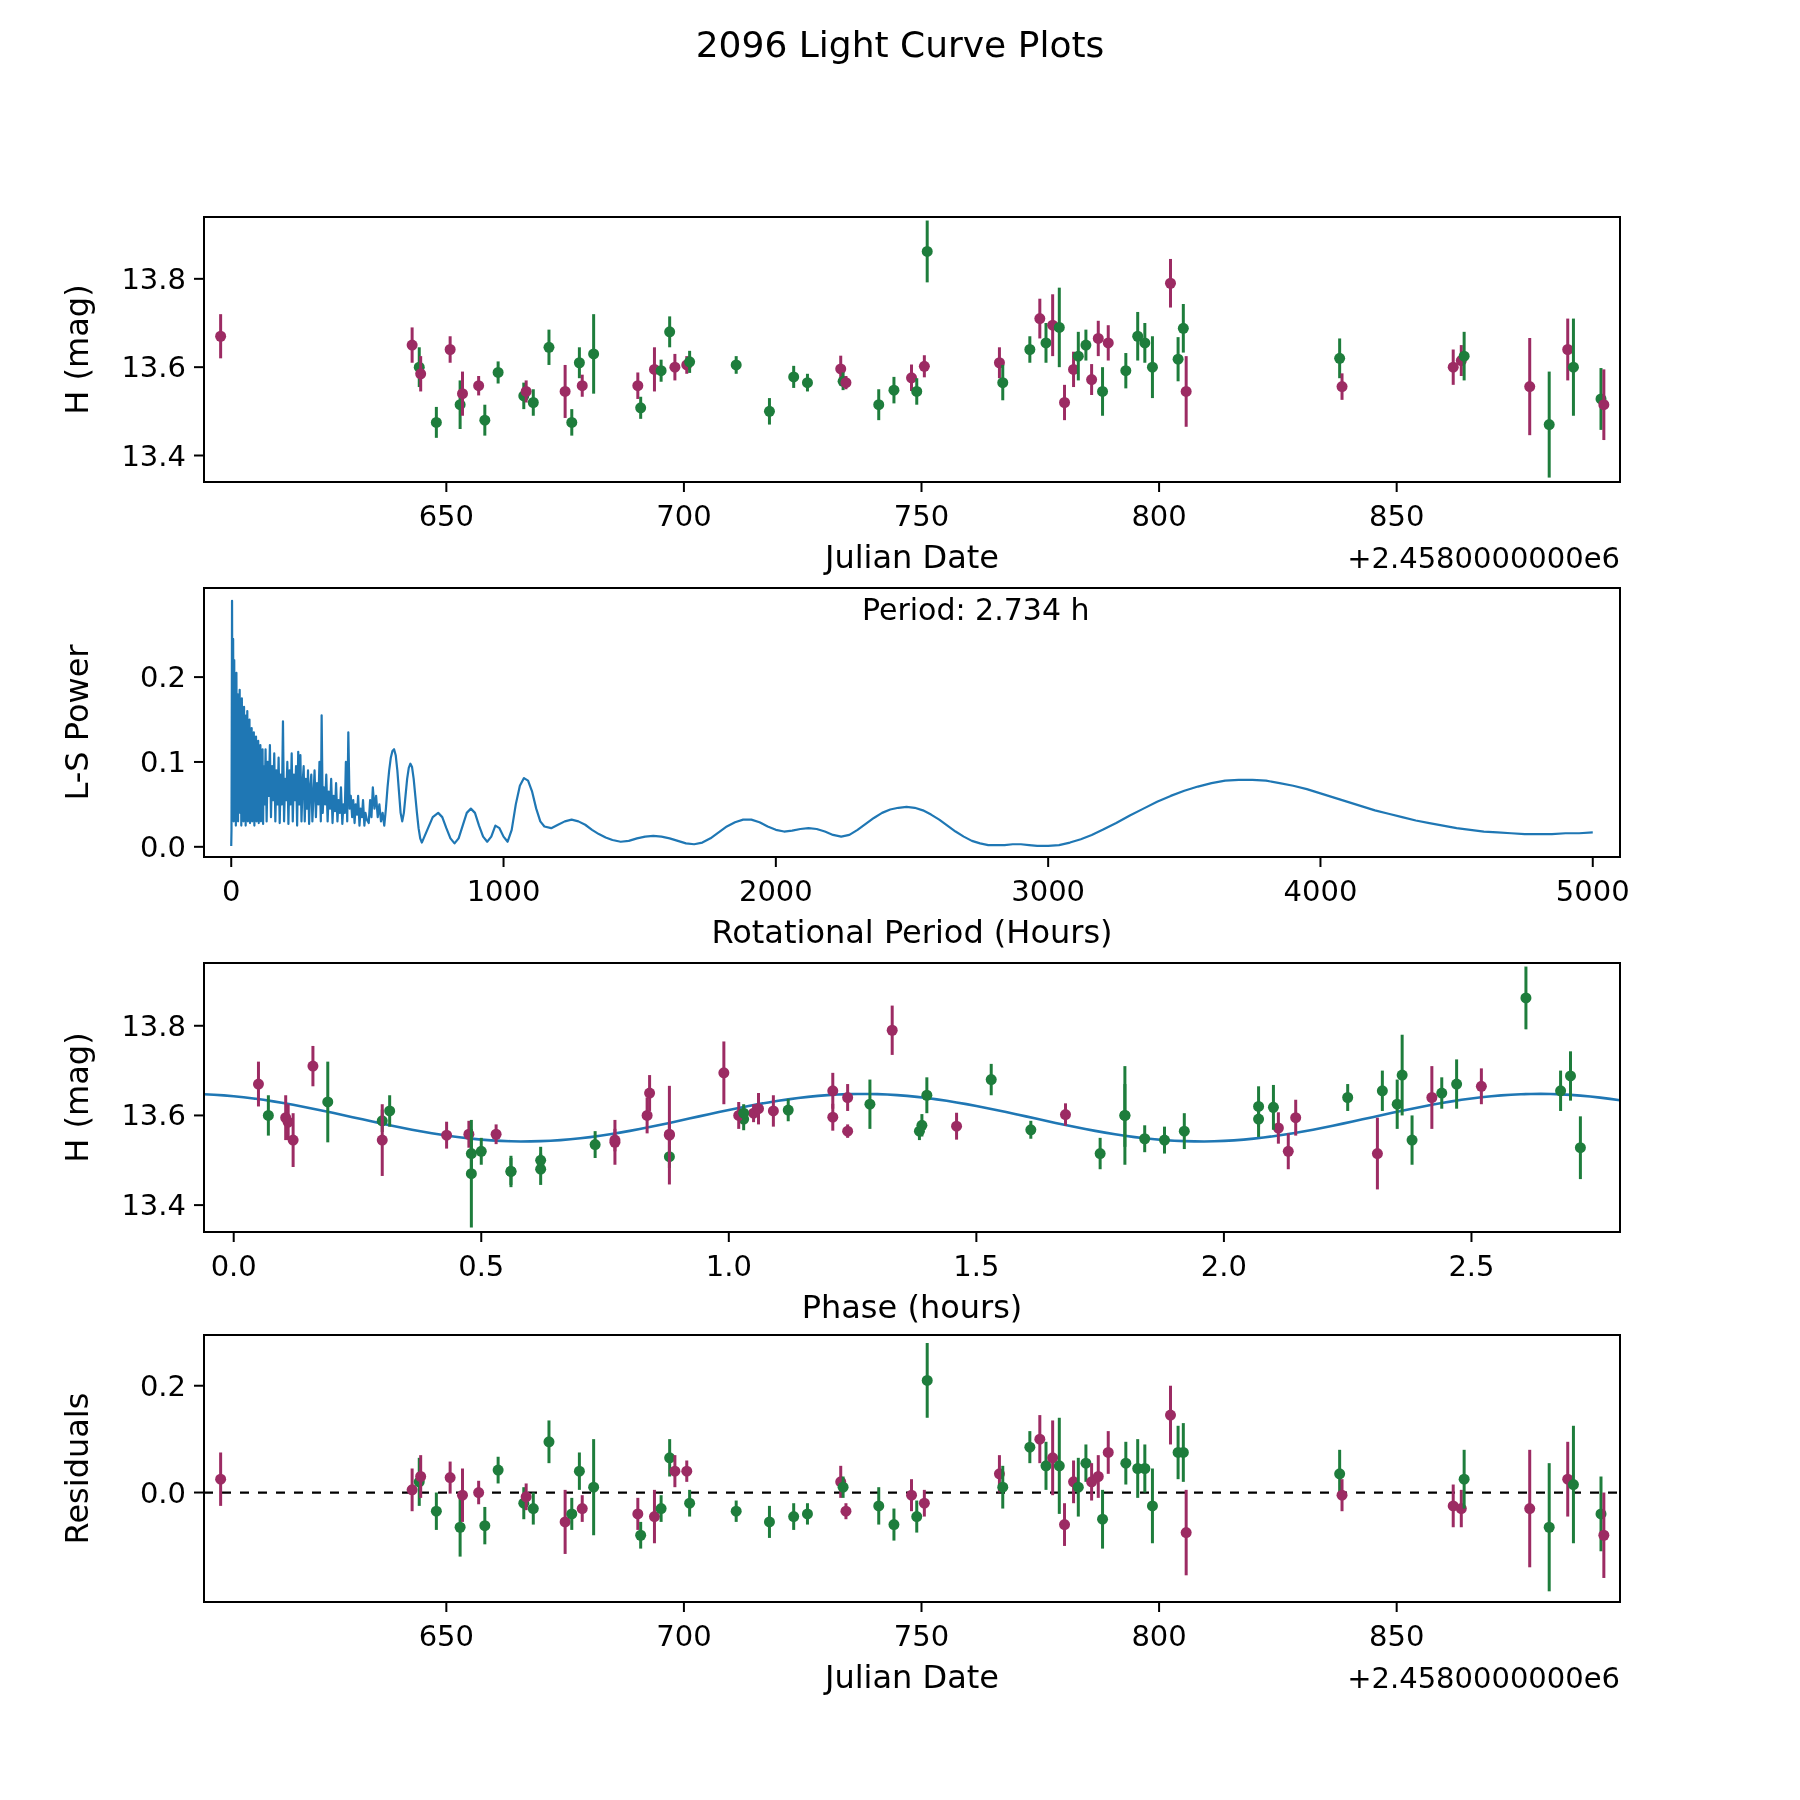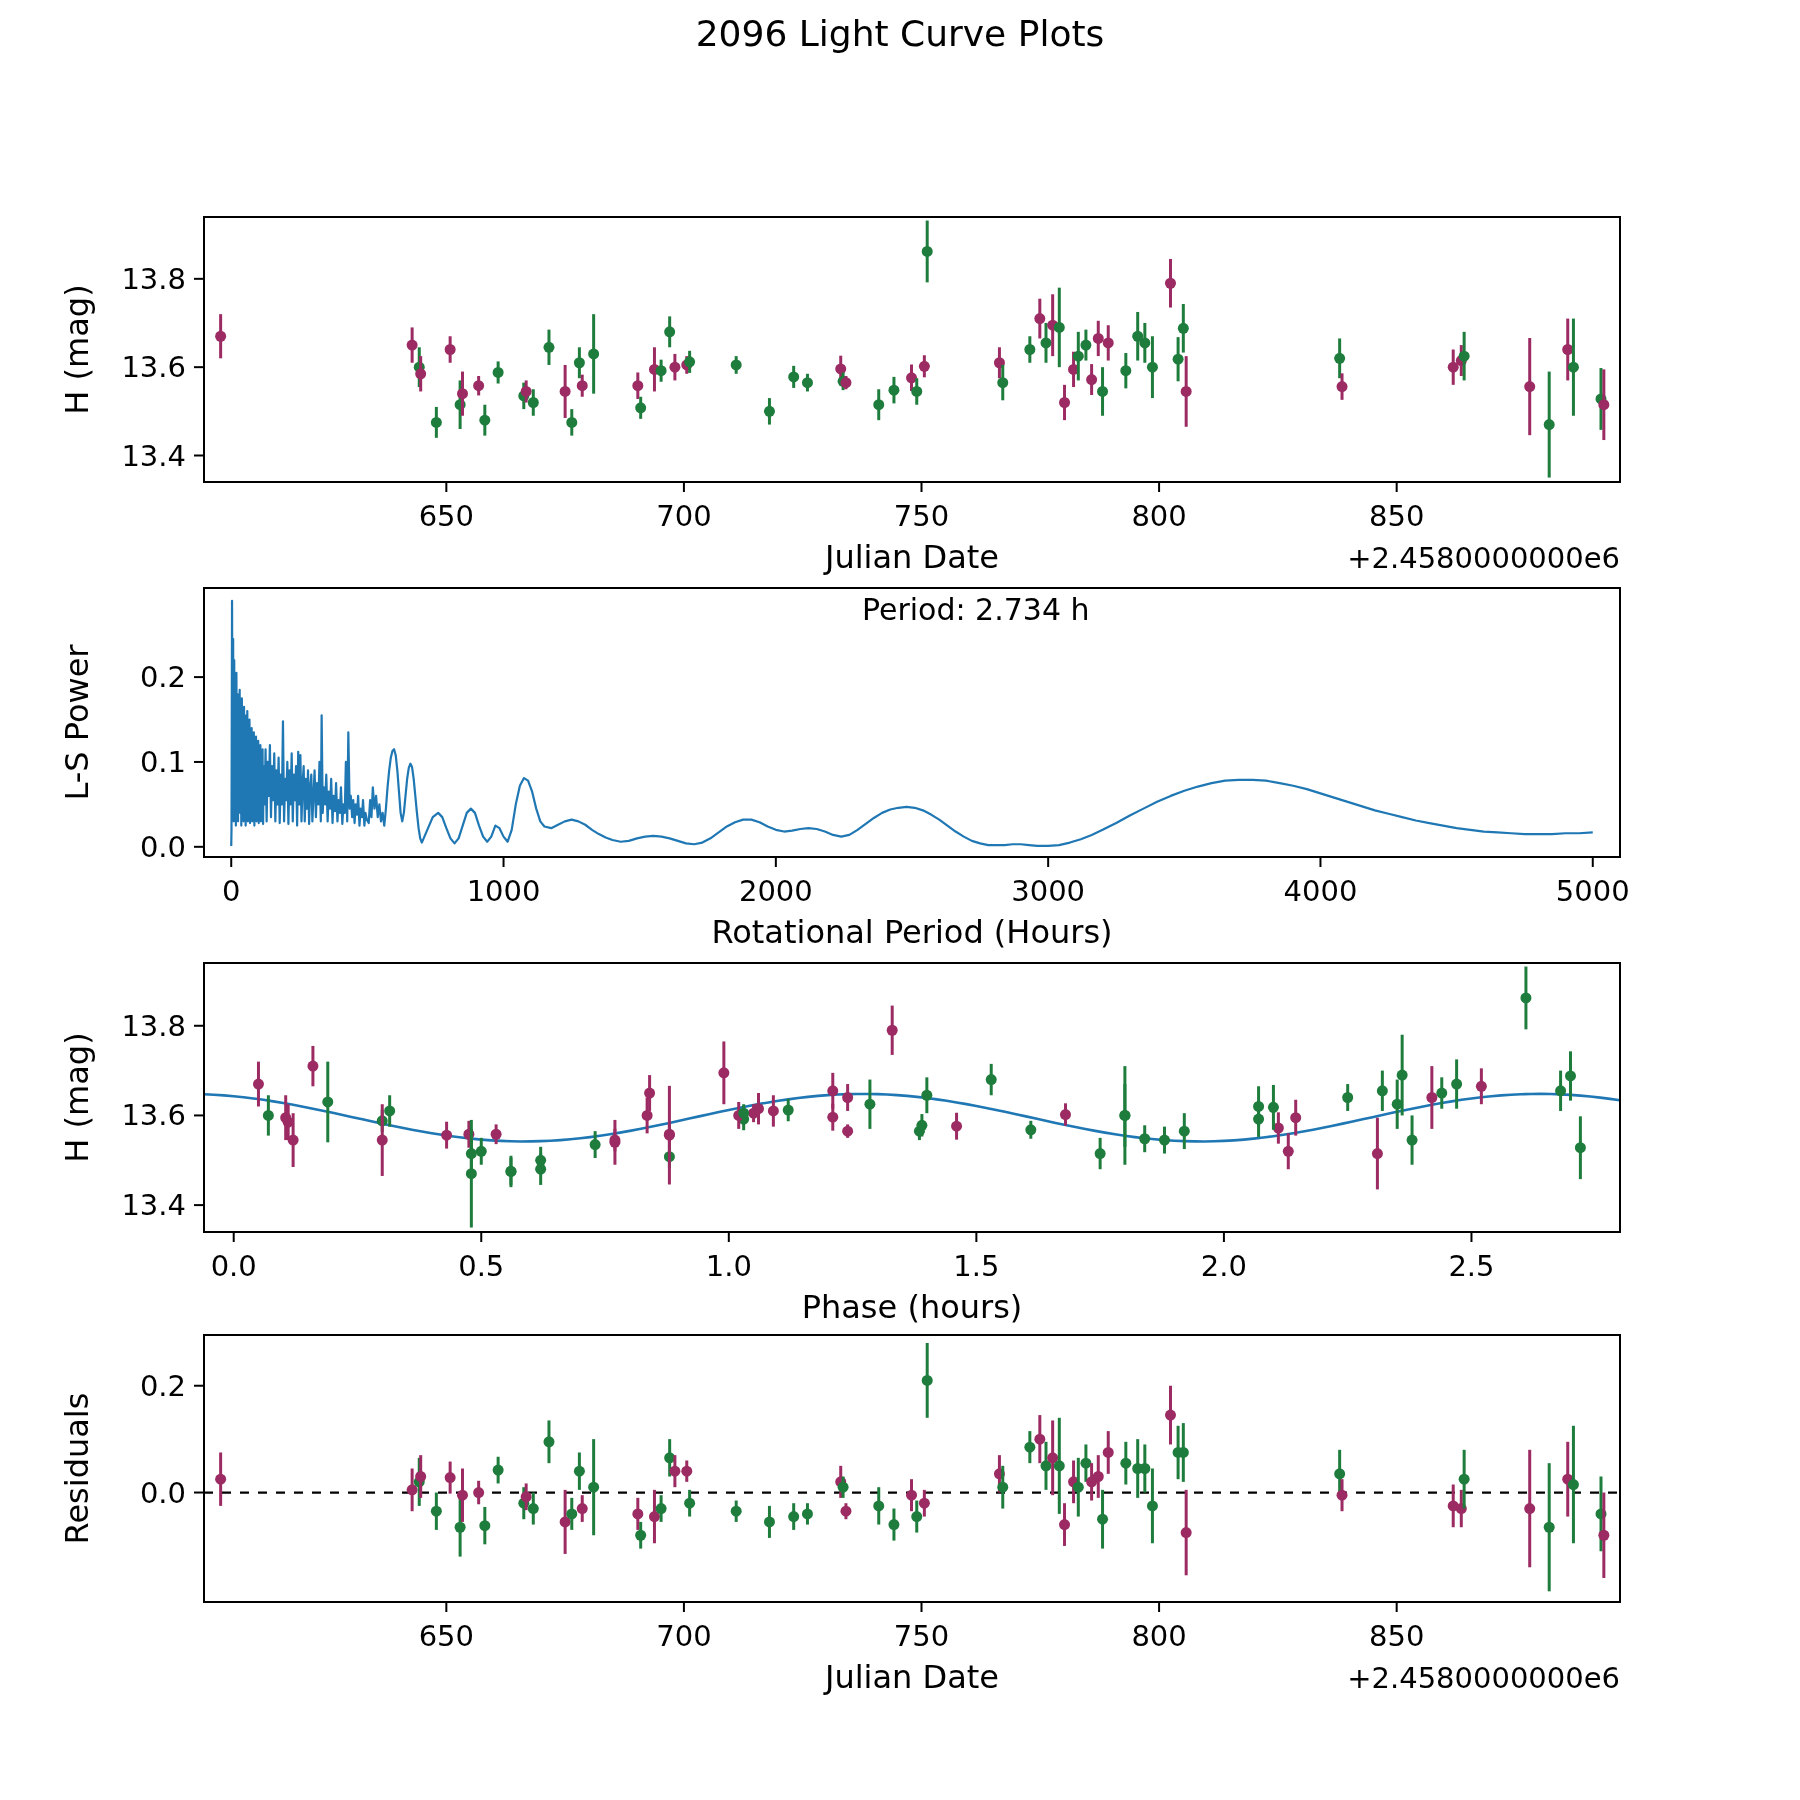--- a/index.html
+++ b/index.html
@@ -1,18 +1,18 @@
 <!DOCTYPE html>
 <html><head>
 <meta charset="utf-8">
 <style>
   html,body{margin:0;padding:0;background:#ffffff;}
   .figure{position:relative;width:1800px;height:1800px;background:#ffffff;overflow:hidden;
           font-family:"DejaVu Sans", sans-serif;}
-  .fig-title{position:absolute;top:13px;left:0;width:1800px;text-align:center;
+  .fig-title{position:absolute;top:24px;left:0;width:1800px;text-align:center;
              font-size:36px;color:#000;}
   svg{position:absolute;top:0;left:0;}
 </style>
 </head>
 <body>
 
 <div class="figure">
   <div class="fig-title">2096 Light Curve Plots</div>
   <svg id="canvas" width="1800" height="1800">
       <g font-family="&quot;DejaVu Sans&quot;, sans-serif" fill="#000000">

